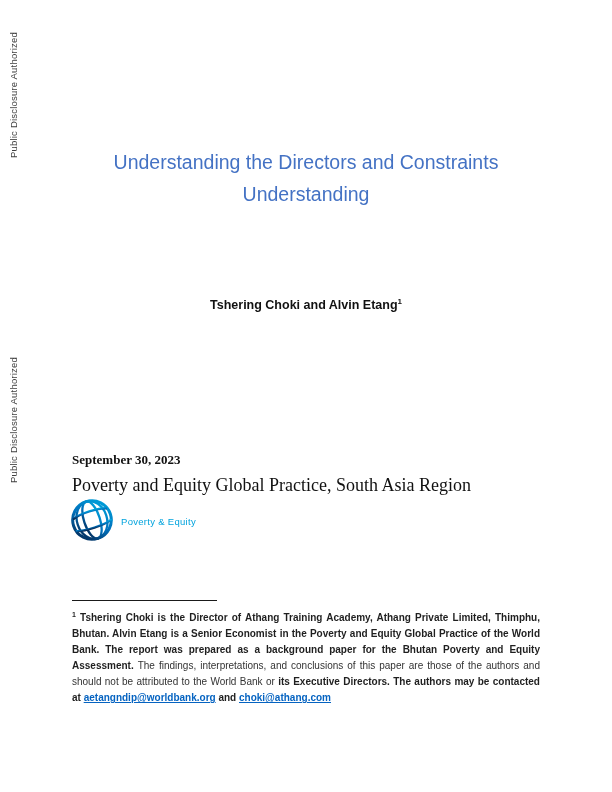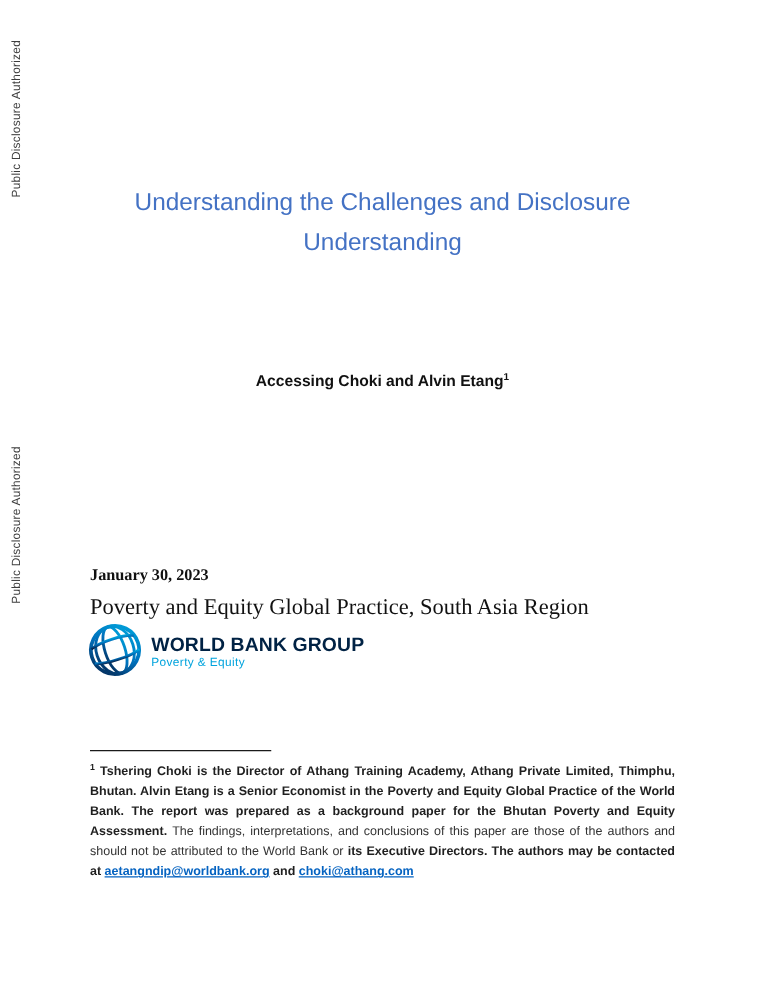--- a/index.html
+++ b/index.html
@@ -132,29 +132,29 @@
 </head>
 <body>
 
 <div class="page">
 
   <div class="v-label top">Public Disclosure Authorized</div>
 
   <div class="v-label mid">Public Disclosure Authorized</div>
 
   <div class="paper-title">
-    <div>Understanding the Challenges and Disclosure</div>
+    <div>Understanding the Directors and Constraints</div>
     <div>Understanding</div>
   </div>
 
   <div class="authors">
-    <span>Accessing Choki and Alvin Etang</span><sup>1</sup>
+    <span>Tshering Choki and Alvin Etang</span><sup>1</sup>
   </div>
 
-  <div class="date-line">January 30, 2023</div>
+  <div class="date-line">September 30, 2023</div>
 
   <div class="practice-line">Poverty and Equity Global Practice, South Asia Region</div>
 
   <div class="wbg-logo">
     <span>
       <svg width="44" height="44" viewBox="0 0 44 44" fill="none">
         <defs>
           <linearGradient id="wbgGrad" x1="0" y1="1" x2="1" y2="0">
             <stop offset="0" stop-color="#052049"></stop>
             <stop offset="0.5" stop-color="#0071BC"></stop>
@@ -164,21 +164,20 @@
         <g stroke="url(#wbgGrad)" fill="none" transform="rotate(-18 22 22)">
           <circle cx="22" cy="22" r="19.3" stroke-width="3"></circle>
           <ellipse cx="22" cy="22" rx="8" ry="19.3" stroke-width="2.3"></ellipse>
           <ellipse cx="22" cy="22" rx="15" ry="19.3" stroke-width="2.3"></ellipse>
           <path d="M4.2 15.5 C12 12.2, 32 12.2, 39.8 15.5" stroke-width="2.3"></path>
           <path d="M3.2 27.5 C11.5 30.8, 32.5 30.8, 40.8 27.5" stroke-width="2.3"></path>
         </g>
       </svg>
     </span>
     <span class="wbg-text">
-      <span class="wbg-title">WORLD BANK GROUP</span>
       <span class="wbg-tagline">Poverty &amp; Equity</span>
     </span>
   </div>
 
   <div class="fn-divider"></div>
 
   <div class="footnote">
     <sup>1</sup><span class="fn-bold"> Tshering Choki is the Director of Athang Training Academy, Athang Private Limited, Thimphu, Bhutan. Alvin Etang is a Senior Economist in the Poverty and Equity Global Practice of the World Bank. The report was prepared as a background paper for the Bhutan Poverty and Equity Assessment. </span><span class="fn-reg">The findings, interpretations, and conclusions of this paper are those of the authors and should not be attributed to the World Bank or </span><span class="fn-bold">its Executive Directors. The authors may be contacted at </span><span class="fn-link">aetangndip@worldbank.org</span><span class="fn-bold"> and </span><span class="fn-link">choki@athang.com</span>
   </div>
 

